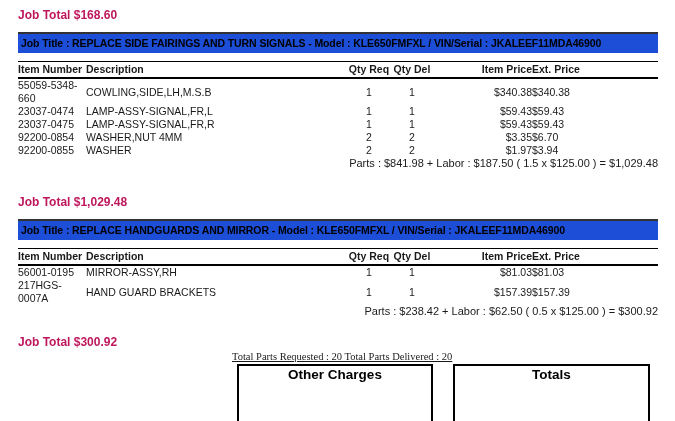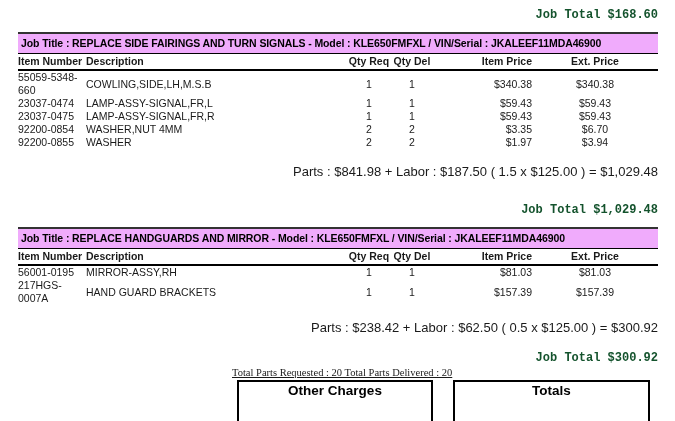--- a/index.html
+++ b/index.html
@@ -4,51 +4,50 @@
 <style>
   html,body{margin:0;padding:0;}
   body{
     width:675px;height:421px;overflow:hidden;background:#ffffff;
     font-family:"Liberation Sans", sans-serif;color:#1a1a1a;
     -webkit-font-smoothing:antialiased;
   }
   .page{padding:6px 17px 0 18px;}
 
   .job-total{
-    color:#14532d;font-weight:bold;font-size:12px;text-align:right;
+    color:#be185d;font-weight:bold;font-size:12px;text-align:left;
     line-height:14px;
-    font-family:Liberation Mono, monospace;
   }
   .job-total.first{margin:2px 0 10px 0;}
   .job-total.mid{margin:25px 0 10px 0;}
   .job-total.last{margin:17px 0 2px 0;}
 
   .job-bar{
-    background:#f0abfc;border-top:2px solid #333333;
+    background:#1d4ed8;border-top:2px solid #333333;
     font-weight:bold;font-size:10.5px;letter-spacing:-0.1px;
     color:#000;padding:2px 3px 3px 3px;line-height:14px;
   }
   .job-bar.one-line{white-space:nowrap;overflow:hidden;}
 
   table.parts{
     width:640px;border-collapse:collapse;table-layout:fixed;
-    margin-top:0;font-size:10.5px;
+    margin-top:8px;font-size:10.5px;
   }
   table.parts thead td{
     font-weight:bold;border-top:1px solid #000;border-bottom:2px solid #000;
     padding:1px 0 2px 0;line-height:12px;
   }
   table.parts tbody td{padding:0;line-height:13px;}
   td.c-item{padding-left:2px;}
   td.c-qty{text-align:center;}
   td.c-price{text-align:right;padding-right:4px;}
-  td.c-ext{text-align:center;padding-right:50px;}
+  td.c-ext{text-align:left;padding-right:50px;}
 
   .parts-summary{
-    width:640px;text-align:right;font-size:13px;line-height:13px;margin-top:16px;
+    width:640px;text-align:right;font-size:11px;line-height:13px;margin-top:0;
   }
 
   .parts-note{
     font-size:10.5px;text-decoration:underline;margin-left:214px;
     line-height:12px;white-space:nowrap;font-family:Liberation Serif, serif;
   }
 
   .boxes{display:flex;margin-left:219px;margin-top:1px;gap:20px;}
   .tbox{
     border:2px solid #000;box-sizing:border-box;height:70px;

